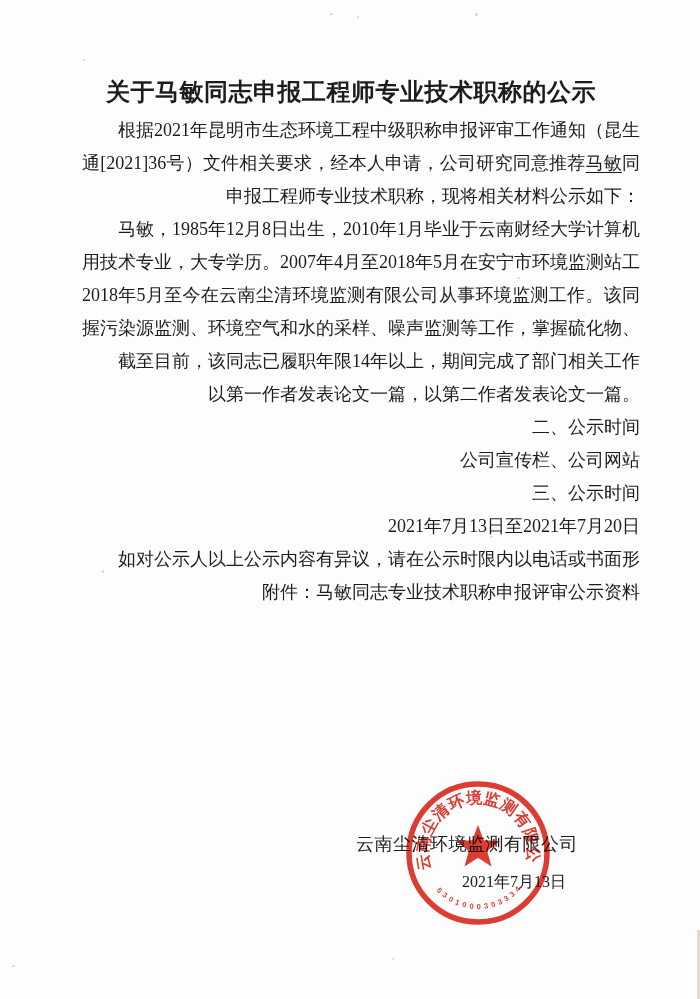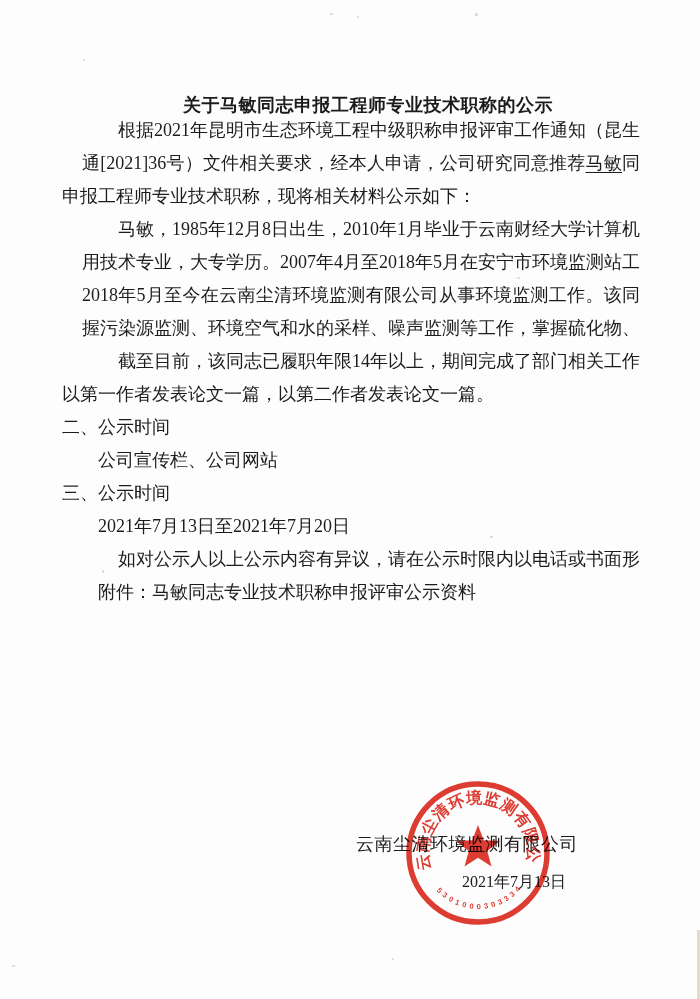--- a/index.html
+++ b/index.html
@@ -7,29 +7,29 @@
     --ink:#1c1c1c;
     --paper:#fdfdfd;
   }
   html,body{margin:0;padding:0;background:#ffffff;}
   .page{
     position:relative;width:700px;height:999px;background:var(--paper);
     font-family:"Liberation Serif","DejaVu Serif",serif;color:var(--ink);
     overflow:hidden;
   }
   .title{
-    position:absolute;top:76px;left:62px;width:578px;margin:17px;
-    text-align:center;font-size:18px;font-weight:bold;letter-spacing:0.5px;
+    position:absolute;top:76px;left:62px;width:578px;margin:0;
+    text-align:center;font-size:24px;font-weight:bold;letter-spacing:0.5px;
   }
   .body-lines{
     position:absolute;top:114px;left:62px;width:578px;
     font-size:18px;
   }
   .line{
-    height:33px;line-height:33px;text-align:left;
+    height:33px;line-height:33px;text-align:right;
     white-space:nowrap;
   }
   .line.indent{text-indent:36px;}
   .line.fill{
     white-space:normal;text-align:justify;text-align-last:justify;
     text-justify:inter-character;overflow:hidden;margin-left:20px;
   }
   .u{text-decoration:underline;text-underline-offset:3px;}
   .sig-company{position:absolute;top:832px;right:122px;font-size:18px;letter-spacing:0.5px;}
   .sig-date{position:absolute;top:872px;right:134px;font-size:16px;margin-left:10px;}

